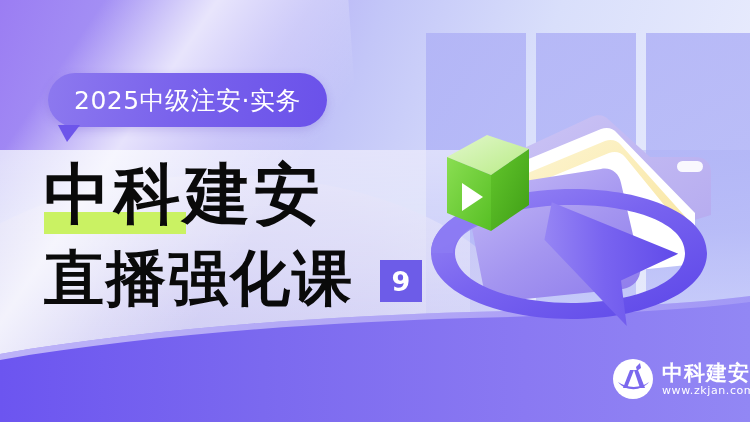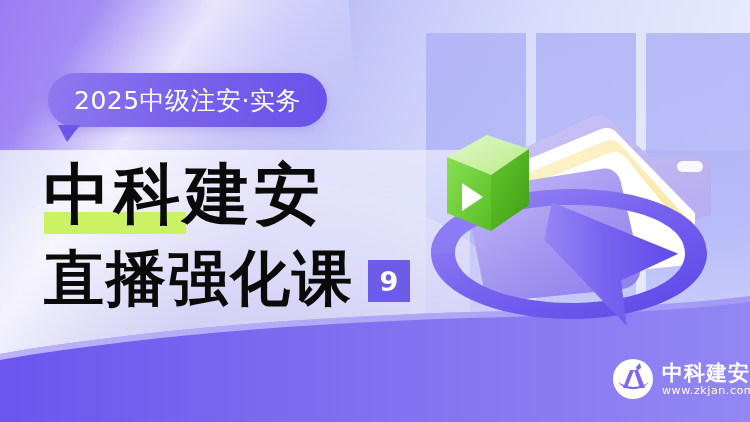--- a/index.html
+++ b/index.html
@@ -84,21 +84,21 @@
   #title-line1-text{
     position:relative;
     font-size:66px;font-weight:700;color:#0a0a0a;
     letter-spacing:4px;line-height:1;
     font-family:"DejaVu Serif","Liberation Serif",serif;
     white-space:nowrap;
   }
 
   #title-line2-row{
     position:absolute;left:44px;top:248px;
-    display:flex;align-items:center;gap:14px;
+    display:flex;align-items:center;gap:26px;
   }
   #title-line2-text{
     font-size:60px;font-weight:700;color:#0a0a0a;
     letter-spacing:2px;line-height:1;
     font-family:"DejaVu Serif","Liberation Serif",serif;
     white-space:nowrap;
   }
   #episode-badge{
     width:42px;height:42px;
     background:#6d5ce8;

